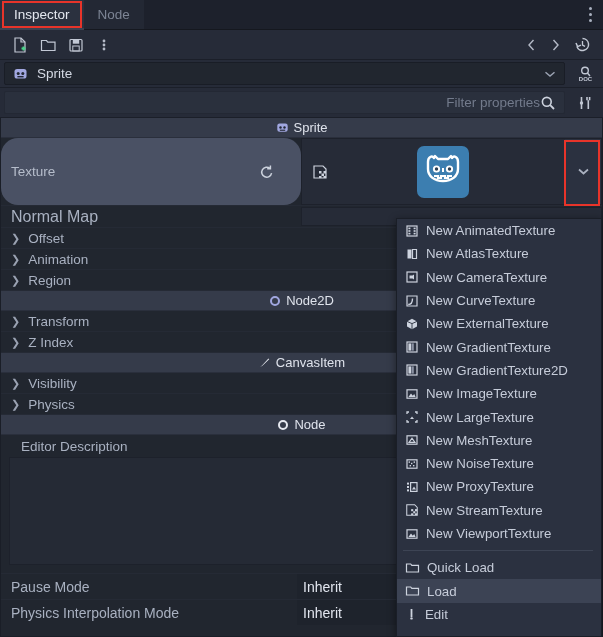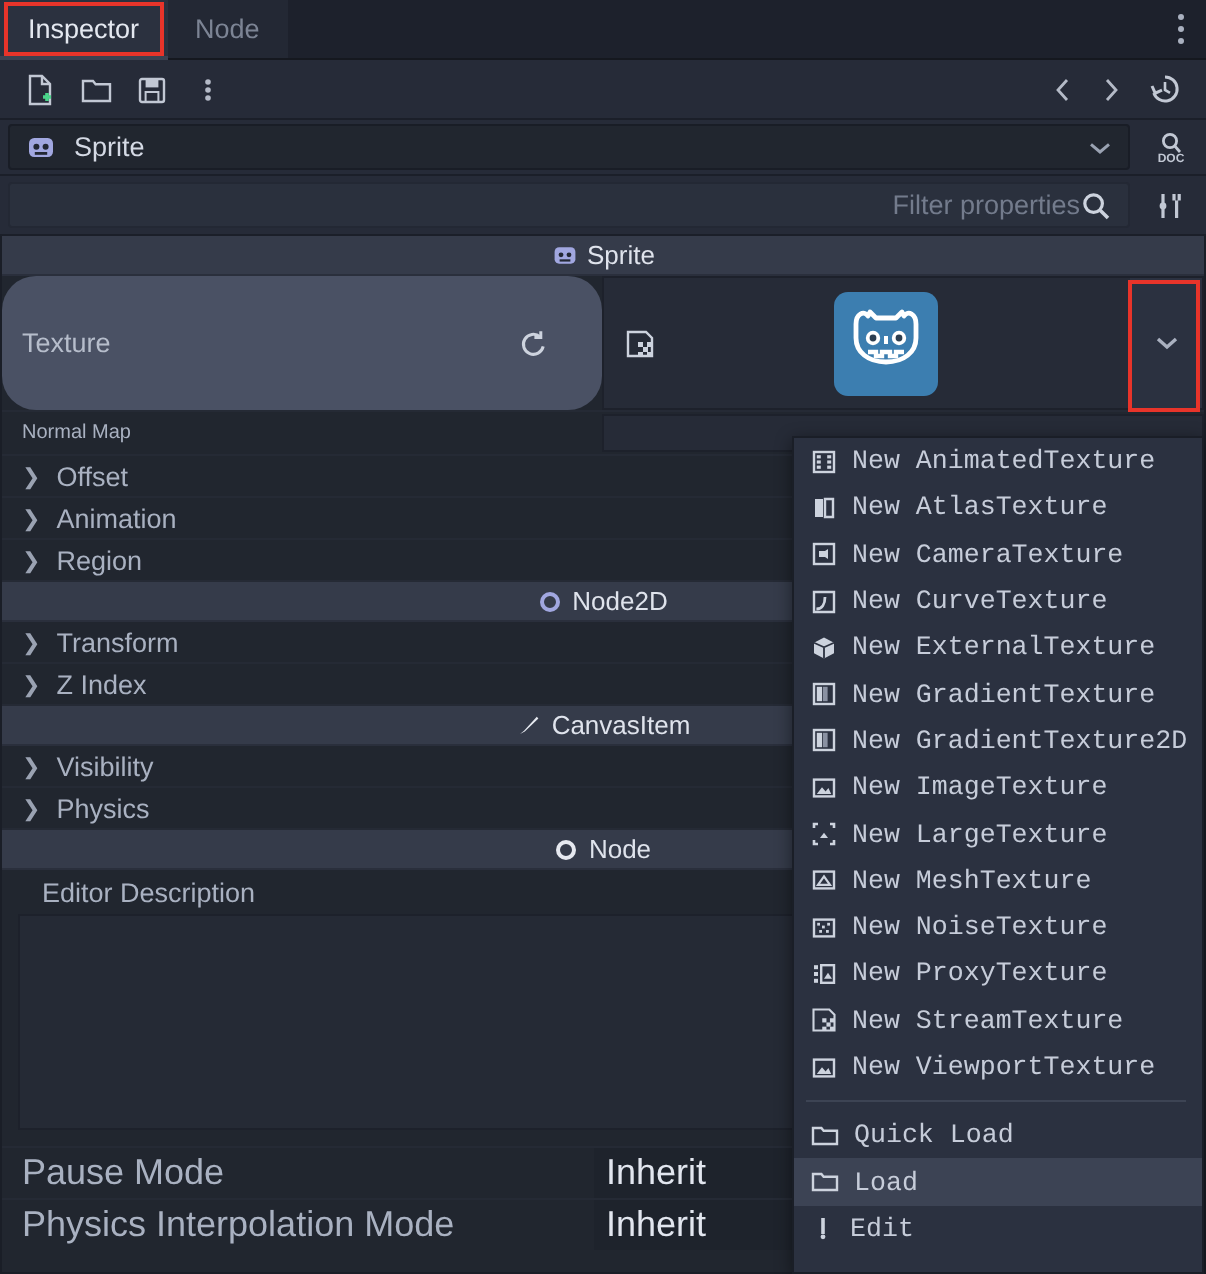--- a/index.html
+++ b/index.html
@@ -122,52 +122,51 @@
   .tex-drop {
     position: absolute; right: 0; top: 0; bottom: 0; width: 36px;
     background: #2b3140; display: flex; align-items: center; justify-content: center;
   }
   .tex-drop-highlight {
     position: absolute; right: 1px; top: 1px; width: 36px; height: 66px;
     border: 2px solid #e8342a; pointer-events: none; z-index: 16;
   }
 
   .normalmap-row { height: 22px; display: flex; position: relative; border-bottom: 1px solid #252a35;}
-  .normalmap-row .nm-label { width: 300px; display:flex; align-items:center; padding-left:10px; font-size:10px; color:#a9b1c1;}
+  .normalmap-row .nm-label { width: 300px; display:flex; align-items:center; padding-left:10px; font-size:16px; color:#a9b1c1;}
   .normalmap-row .nm-val { flex:1; background:#262b37; border:1px solid #1d212b; margin: 1px 0;}
 
   
   .editdesc-label {
     height: 22px; display: flex; align-items: center; padding-left: 20px;
     font-size: 13.5px; color: #a9b1c1;
   }
   .editdesc-box {
     height: 108px; margin: 0 6px 0 8px; background: #252a35;
     border: 1px solid #1d212b;
   }
 
   
   .bottom-row {
     height: 26px; display: flex; align-items: center; position: relative;
-    padding-left: 10px; font-size: 18px; color: #a9b1c1;
+    padding-left: 10px; font-size: 14px; color: #a9b1c1;
     border-top: 1px solid #252a35;
   }
   .bottom-row .bvalue {
     position: absolute; left: 296px; top: 0; bottom: 0; right: 0;
     background: #1e232c; display: flex; align-items: center;
     padding-left: 6px; color: #e2e6ef;
   }
 
   
   .popup {
     position: absolute; left: 396px; top: 218px; width: 206px; height: 419px;
     background: #2b3140; border: 1px solid #1a1e27;
     z-index: 30; overflow: hidden;
     box-shadow: 0 2px 8px rgba(0,0,0,0.45);
-    font-family: Liberation Mono, monospace;
   }
   .mi {
     height: 23.3px; display: flex; align-items: center;
     padding-left: 8px; gap: 7px; font-size: 13.3px; color: #c6ccd9;
   }
   .mi.hover { background: #3c4354; }
   .mi .mlabel { white-space: nowrap; }
   .msep { height: 1px; background: #3d4454; margin: 5px 8px 5px 6px; }
 
   .ic { display: inline-flex; align-items: center; justify-content: center; flex: 0 0 auto; }

